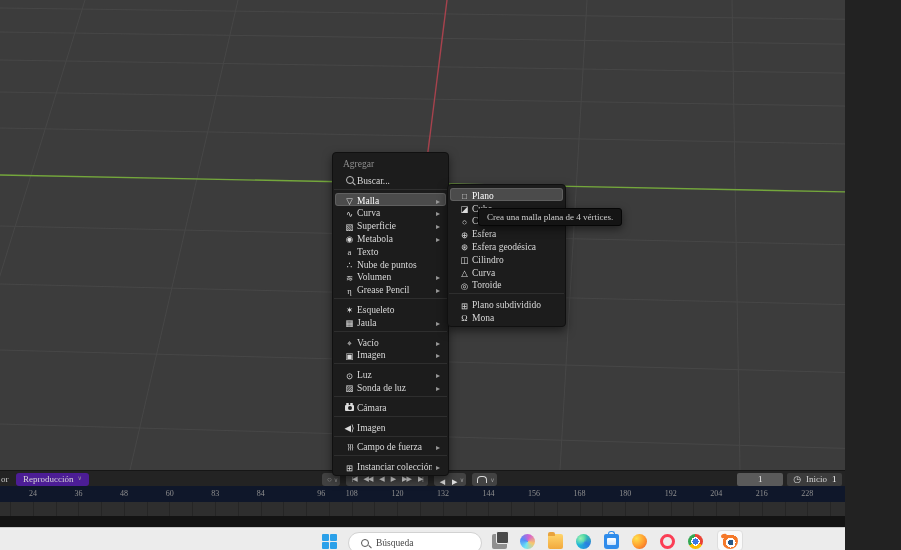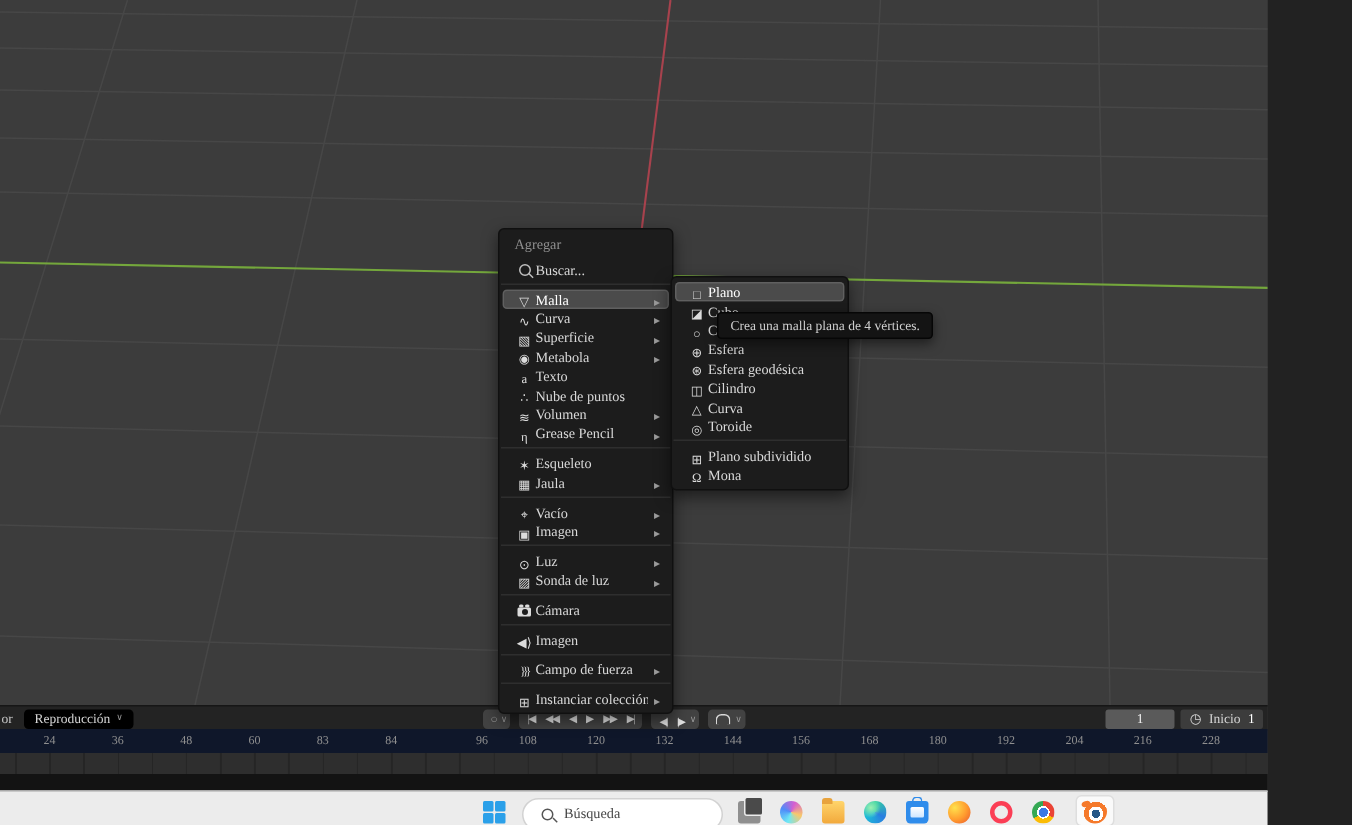--- a/index.html
+++ b/index.html
@@ -41,21 +41,21 @@
   
   .tooltip{position:absolute;left:478px;top:208px;z-index:7;background:#141414;
     border:1px solid #060606;border-radius:3px;padding:3px 8px;color:#cfcfcf;
     font-size:9px;white-space:nowrap;box-shadow:0 3px 8px rgba(0,0,0,.5);}
 
   
   .tl-header{position:absolute;left:0;top:470px;width:901px;height:16px;background:#232323;
     z-index:2;border-top:1px solid #161616;}
   .cut-text{position:absolute;left:1px;top:3px;color:#c8c8c8;font-size:9px;}
   .pb-btn{position:absolute;left:16px;top:1.5px;display:flex;align-items:flex-start;gap:4px;
-    background:#000000;border-radius:3px;padding:1.5px 7px;color:#d6d6d6;font-size:9px;cursor:default;}
+    background:#4c1d95;border-radius:3px;padding:1.5px 7px;color:#d6d6d6;font-size:9px;cursor:default;}
   .chev{font-size:6px;color:#9a9a9a;}
   .tl-center{position:absolute;left:322px;top:1.5px;display:flex;gap:6px;align-items:center;}
   .pill{display:flex;align-items:center;background:#424242;border-radius:3px;padding:0 2px;height:13px;}
   .tbtn{padding:0 3.5px;color:#e2e2e2;font-size:7px;letter-spacing:-1px;line-height:13px;cursor:default;}
   .rec{color:#9a9a9a;font-size:8px;padding:0 3px;}
   .magnet{position:relative;display:inline-block;width:8px;height:6px;margin:0 3px;
     border:1.6px solid #d8d8d8;border-bottom:none;border-radius:4px 4px 0 0;}
   .tl-right{position:absolute;right:0;top:1.5px;display:flex;gap:4px;align-items:center;}
   .f-cur{width:46px;height:13px;background:#5a5a5a;border-radius:2px;color:#f0f0f0;
     font-size:9px;text-align:center;line-height:13px;}

